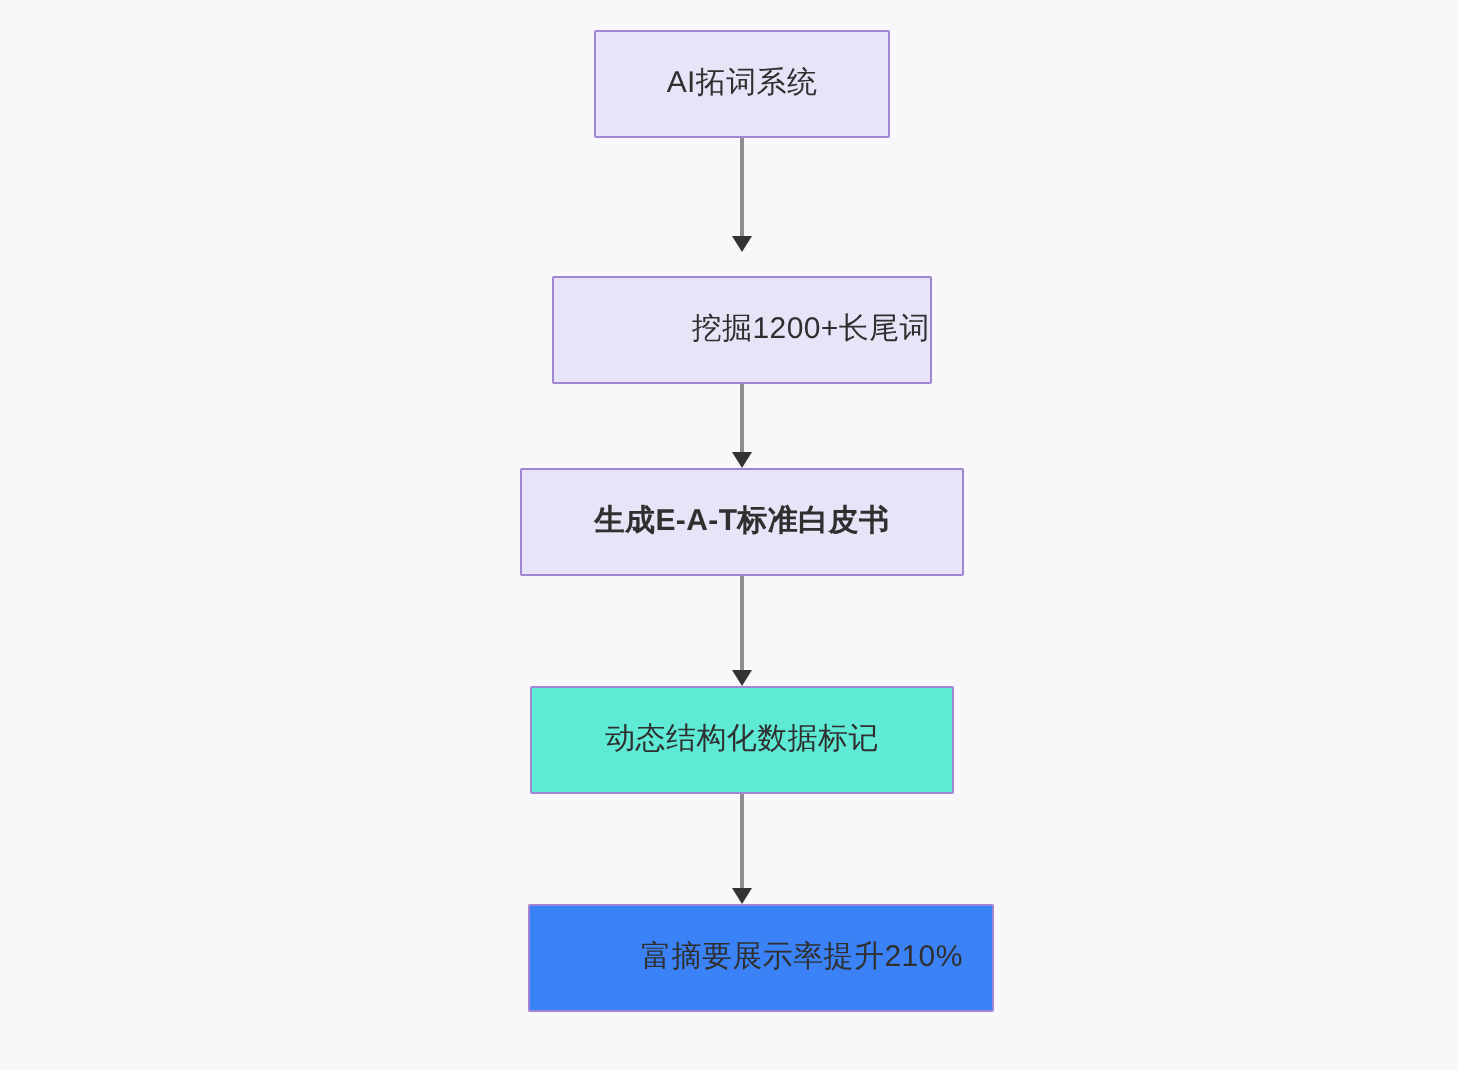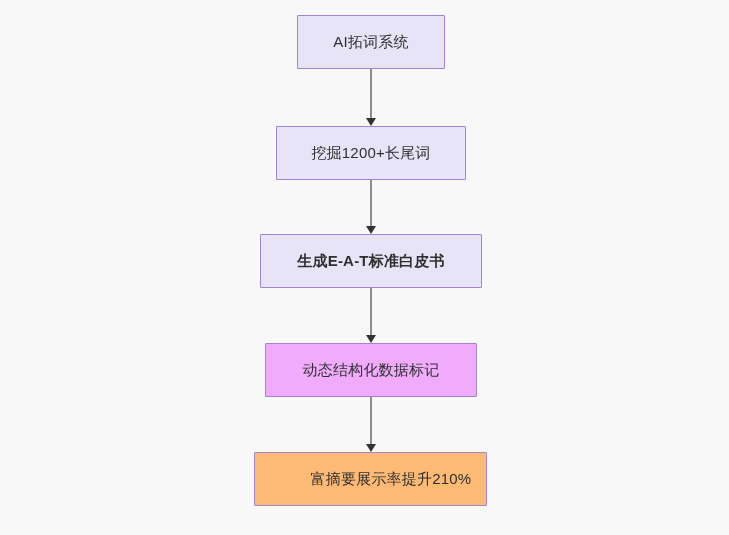--- a/index.html
+++ b/index.html
@@ -68,29 +68,29 @@
       <line x1="371" y1="288" x2="371" y2="335" class="edge-line" stroke="#8d8d8d"></line>
       <polygon points="366,335 376,335 371,343" class="edge-head" fill="#333333"></polygon>
       <line x1="371" y1="397" x2="371" y2="444" class="edge-line" stroke="#8d8d8d"></line>
       <polygon points="366,444 376,444 371,452" class="edge-head" fill="#333333"></polygon>
     </svg>
 
   <div class="flow-node" style="left: 297px; top: 15px; width: 148px; height: 54px; background: rgb(232, 228, 248); border-color: rgb(159, 133, 212);">
     <span class="flow-node-label" style="color: rgb(47, 47, 47);">AI拓词系统</span>
   </div>
 
-  <div class="flow-node" style="left: 276px; top: 126px; width: 190px; height: 54px; background: rgb(232, 228, 248); border-color: rgb(159, 133, 212);">
+  <div class="flow-node" style="left: 276px; top: 138px; width: 190px; height: 54px; background: rgb(232, 228, 248); border-color: rgb(159, 133, 212); justify-content: flex-end;">
     <span class="flow-node-label" style="color: rgb(47, 47, 47);">挖掘1200+长尾词</span>
   </div>
 
   <div class="flow-node" style="left: 260px; top: 234px; width: 222px; height: 54px; background: rgb(232, 228, 248); border-color: rgb(159, 133, 212); font-weight: bold;">
     <span class="flow-node-label" style="color: rgb(47, 47, 47);">生成E-A-T标准白皮书</span>
   </div>
 
-  <div class="flow-node" style="left: 265px; top: 343px; width: 212px; height: 54px; background: #f0abfc; border-color: rgb(159, 133, 212);">
+  <div class="flow-node" style="left: 265px; top: 343px; width: 212px; height: 54px; background: #5eead4; border-color: rgb(159, 133, 212);">
     <span class="flow-node-label" style="color: rgb(47, 47, 47);">动态结构化数据标记</span>
   </div>
 
-  <div class="flow-node" style="left: 254px; top: 452px; width: 233px; height: 54px; background: #fdba74; border-color: rgb(159, 133, 212); padding-left: 41px;">
+  <div class="flow-node" style="left: 264px; top: 452px; width: 233px; height: 54px; background: #3b82f6; border-color: rgb(159, 133, 212); padding-left: 41px;">
     <span class="flow-node-label" style="color: rgb(47, 47, 47);">富摘要展示率提升210%</span>
   </div>
 
 </div>
 
 </body></html>

